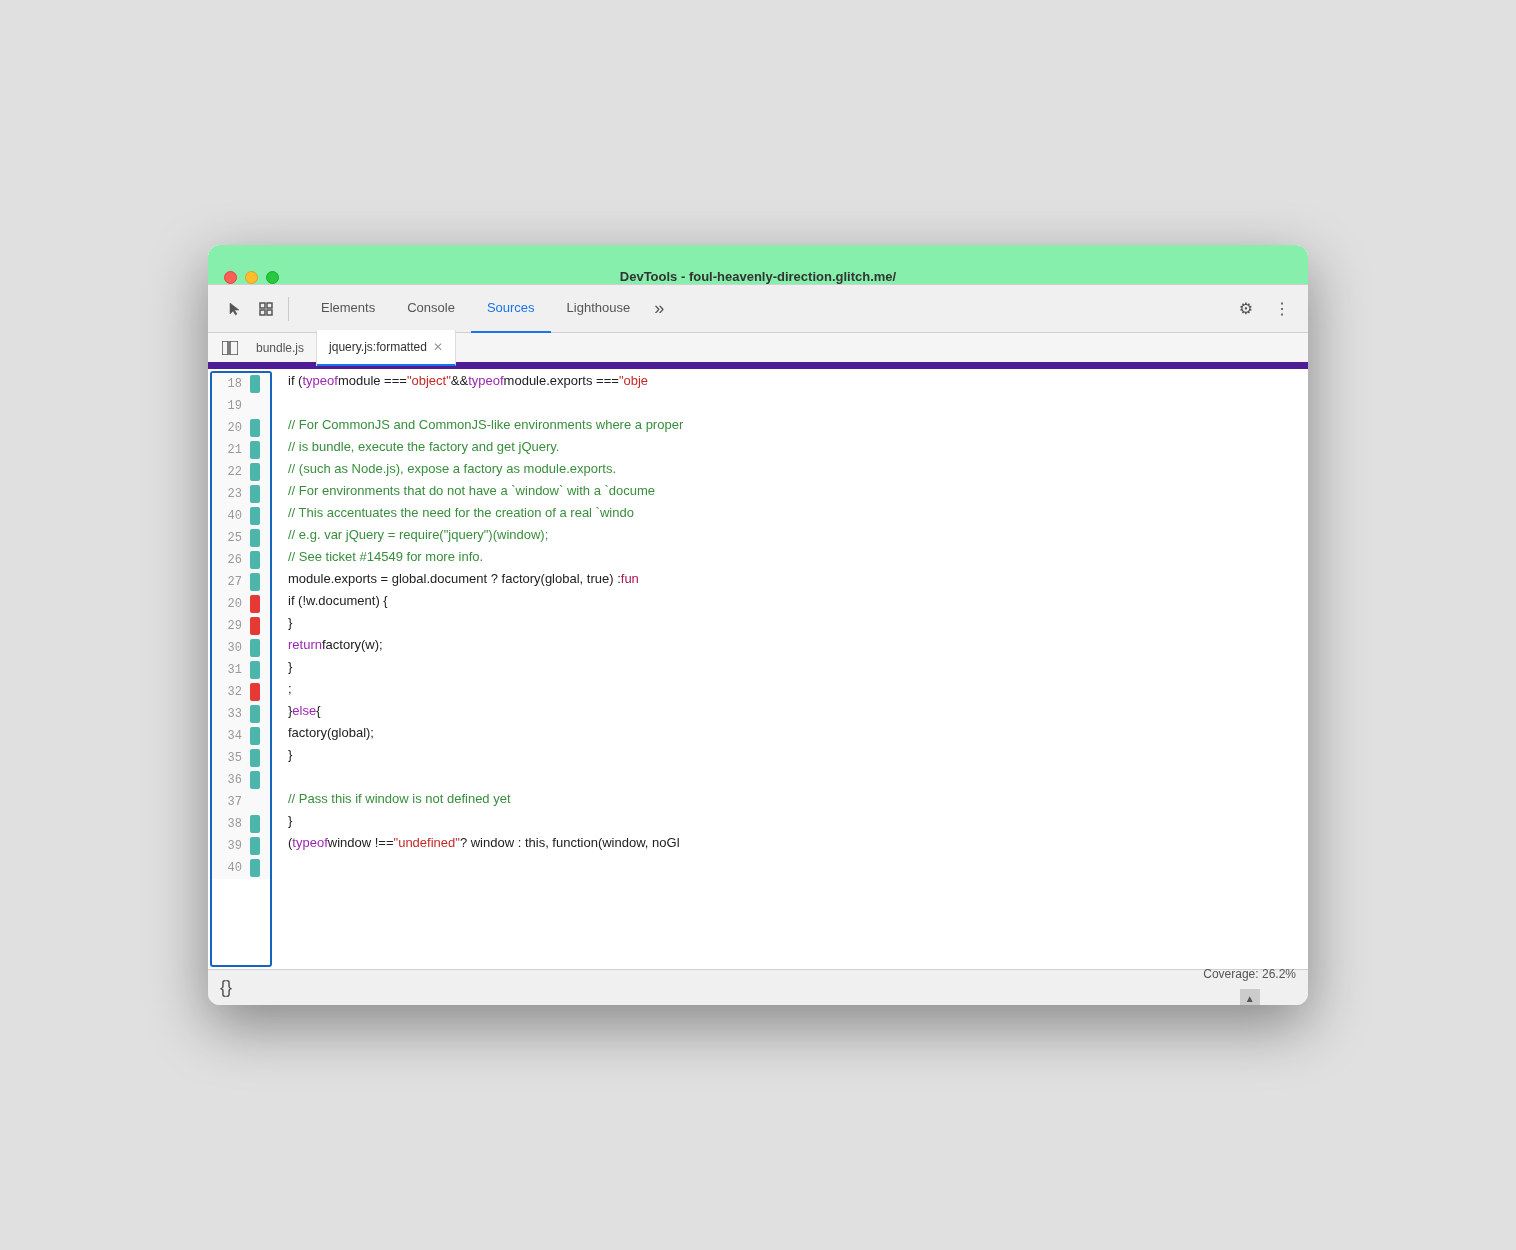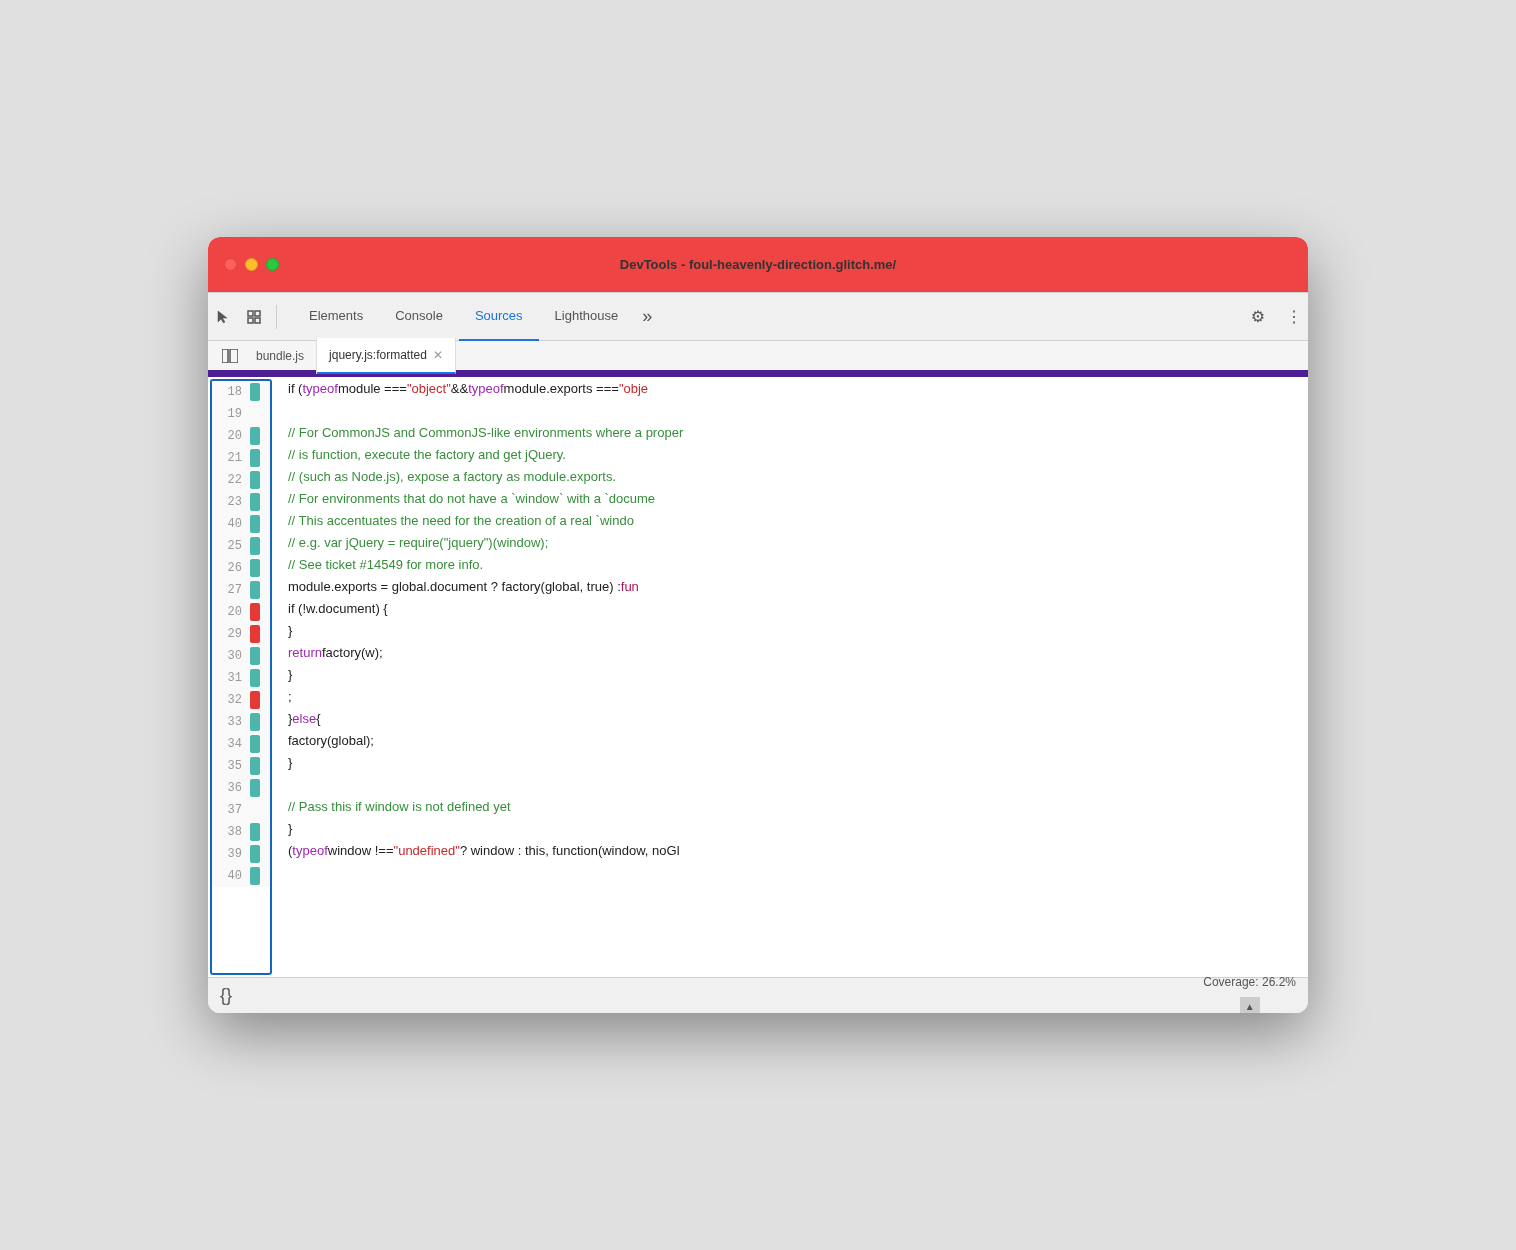--- a/index.html
+++ b/index.html
@@ -15,25 +15,25 @@
 
     .window {
       width: 1100px;
       background: #f5f5f5;
       border-radius: 12px;
       box-shadow: 0 20px 60px rgba(0,0,0,0.4);
       overflow: hidden;
     }
 
     .titlebar {
-      background: #ef4444;
+      background: #86efac;
       border-bottom: 1px solid #d0d0d0;
-      height: 56px;
-      display: flex;
-      align-items: center;
+      height: 40px;
+      display: flex;
+      align-items: flex-end;
       justify-content: center;
       position: relative;
       border-radius: 12px 12px 0 0;
     }
 
     .traffic-lights {
       position: absolute;
       left: 16px;
       display: flex;
       gap: 8px;
@@ -55,21 +55,21 @@
       font-weight: 600;
       color: #333;
     }
 
     .toolbar {
       background: #f0f0f0;
       border-bottom: 1px solid #d0d0d0;
       height: 48px;
       display: flex;
       align-items: center;
-      padding: 0 0;
+      padding: 0 12px;
       gap: 4px;
     }
 
     .toolbar-icon {
       width: 28px;
       height: 28px;
       display: flex;
       align-items: center;
       justify-content: center;
       border-radius: 4px;
@@ -486,21 +486,21 @@
           <span class="str-red">"obje</span>
       </div>
 
       <div class="code-line"></div>
 
       <div class="code-line">
         <span class="comment">        // For CommonJS and CommonJS-like environments where a proper</span>
       </div>
 
       <div class="code-line">
-        <span class="comment">        // is function, execute the factory and get jQuery.</span>
+        <span class="comment">        // is bundle, execute the factory and get jQuery.</span>
       </div>
 
       <div class="code-line">
         <span class="comment">        // (such as Node.js), expose a factory as module.exports.</span>
       </div>
 
       <div class="code-line">
         <span class="comment">        // For environments that do not have a `window` with a `docume</span>
       </div>
 

